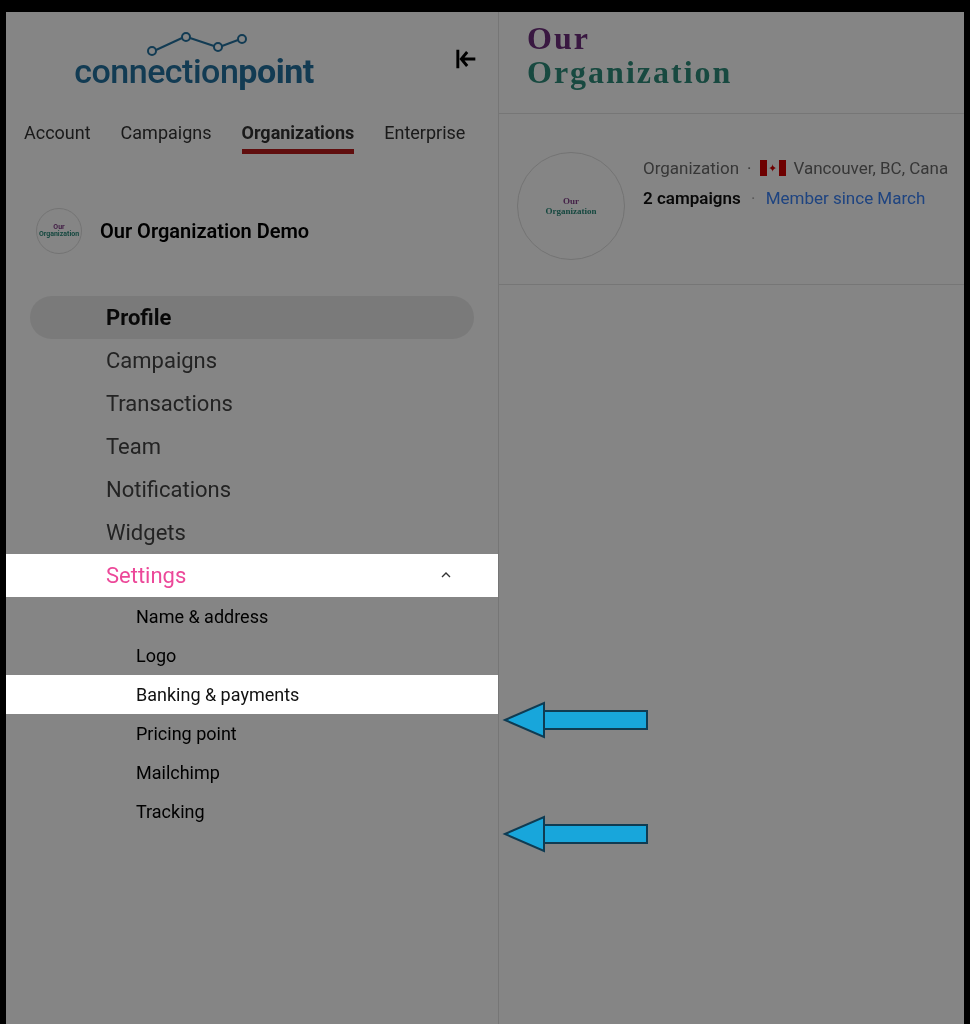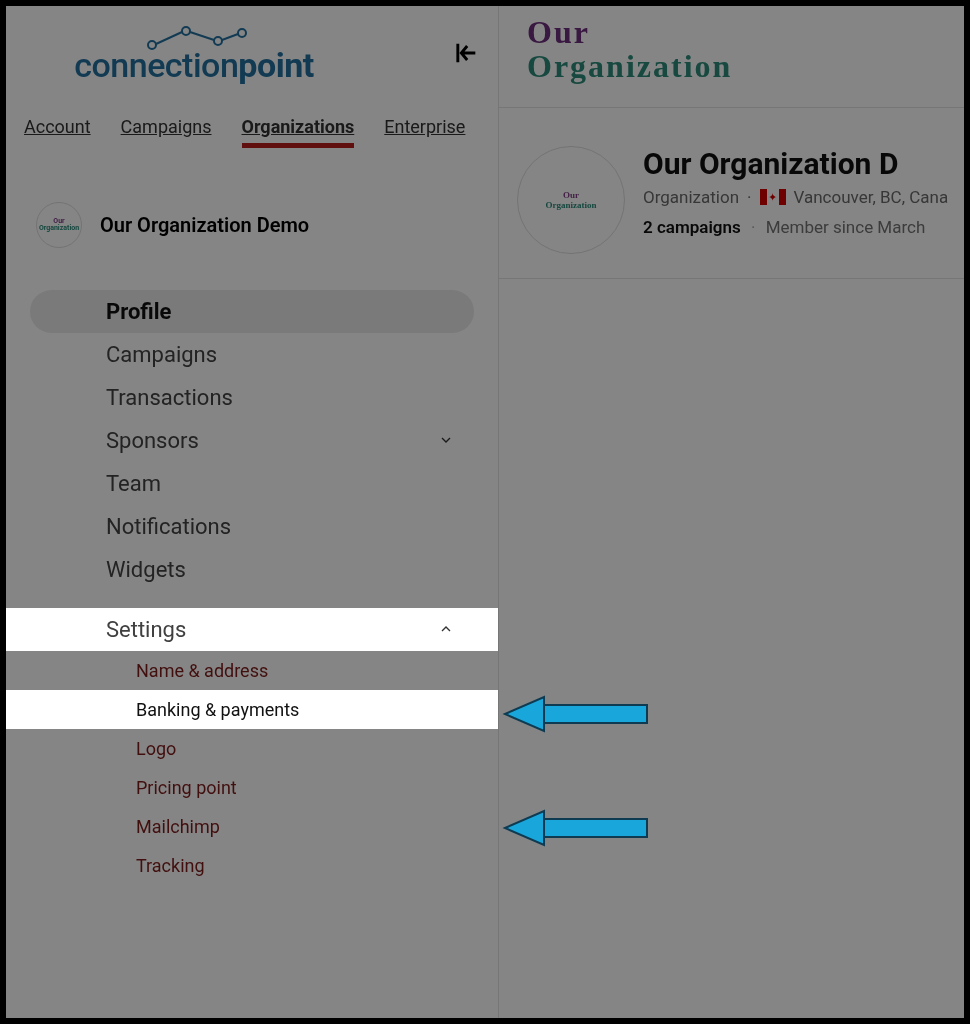--- a/index.html
+++ b/index.html
@@ -1,21 +1,21 @@
 <!DOCTYPE html>
 <html><head>
 <meta charset="utf-8">
 <style>
   * { box-sizing: border-box; margin: 0; padding: 0; }
   html, body { width: 970px; height: 1024px; overflow: hidden; font-family: -apple-system, BlinkMacSystemFont, "Segoe UI", Roboto, Helvetica, Arial, sans-serif; }
   body { background: #000; }
 
   .frame {
     position: absolute;
-    left: 6px; top: 6px;
+    left: 6px; top: 12px;
     width: 958px; height: 1012px;
     background: #f7f7f7;
   }
 
   
   .dim {
     position: absolute; inset: 0;
     background: rgba(0,0,0,0.48);
     pointer-events: none;
     z-index: 50;
@@ -59,21 +59,21 @@
 
   .collapse-icon svg { width: 28px; height: 28px; stroke:#000; stroke-width:2.5; fill:none; }
 
   .top-tabs {
     display: flex;
     gap: 30px;
     padding: 30px 18px 10px 18px;
     font-size: 18px;
     color: #333;
   }
-  .top-tabs .tab { cursor: pointer; padding-bottom: 6px; text-decoration: underline; }
+  .top-tabs .tab { cursor: pointer; padding-bottom: 6px; }
   .top-tabs .tab.active { font-weight: 700; border-bottom: 5px solid #b91c1c; }
 
   .org-row {
     display: flex; align-items: center; gap: 18px;
     padding: 44px 18px 14px 30px;
     font-size: 20px; font-weight: 600;
   }
   .mini-avatar {
     width: 46px; height: 46px; border-radius: 50%;
     border: 1px solid #ddd;
@@ -98,30 +98,29 @@
   .menu-item.active {
     background: #eaeaea;
     border-radius: 24px;
     margin: 0 24px;
     padding-left: 76px;
     font-weight: 700;
     color: #111;
   }
   .menu-item.expanded {
     background: #fff;
-    color: #404040;
+    color: #ec4899;
     position: relative;
     z-index: 120; 
     box-shadow: 0 0 0 0 rgba(0,0,0,0);
-    margin-top: 17px;
   }
   .menu-sub {
     padding: 9px 40px 9px 130px;
     font-size: 18px;
-    color: #7f1d1d;
+    color: #000000;
     cursor: pointer;
   }
   .menu-sub.highlight {
     background: #fff;
     color: #111;
     position: relative;
     z-index: 120;
   }
   .chev svg { width:16px; height:16px; stroke:#333; stroke-width:2; fill:none; }
 
@@ -162,21 +161,21 @@
   }
   .flag { display:inline-block; width:26px; height:16px; background:#fff; position:relative; }
   .flag::before, .flag::after {
     content:""; position:absolute; top:0; bottom:0; width:7px; background:#d40000;
   }
   .flag::before { left:0; }
   .flag::after { right:0; }
   .flag .leaf { position:absolute; left:50%; top:50%; transform:translate(-50%,-50%); color:#d40000; font-size:11px; line-height:1;}
   .org-stats { font-size:17px; color:#111; font-weight:600; margin-top:10px; }
   .org-stats .sep { color:#aaa; margin:0 6px; font-weight:400;}
-  .org-stats .since { font-weight:400; color:#737373;}
+  .org-stats .since { font-weight:400; color:#3b82f6;}
 
   
   .arrow {
     position:absolute;
     z-index: 200;
     pointer-events:none;
   }
   .arrow svg { display:block; }
 
 </style>
@@ -228,28 +227,20 @@
       <div class="menu-item active">
         <span>Profile</span>
       </div>
       <div class="menu-item">
         <span>Campaigns</span>
       </div>
       <div class="menu-item">
         <span>Transactions</span>
       </div>
       <div class="menu-item">
-        <span>Sponsors</span>
-        <span class="chev">
-          <svg viewBox="0 0 24 24">
-              <path d="M6 9l6 6 6-6"></path>
-            </svg>
-        </span>
-      </div>
-      <div class="menu-item">
         <span>Team</span>
       </div>
       <div class="menu-item">
         <span>Notifications</span>
       </div>
       <div class="menu-item">
         <span>Widgets</span>
       </div>
 
       <div class="menu-item expanded">
@@ -257,25 +248,25 @@
         <span class="chev">
           <svg viewBox="0 0 24 24">
               <path d="M6 15l6-6 6 6"></path>
             </svg>
         </span>
       </div>
 
       <div class="menu-sub">
         <span>Name &amp; address</span>
       </div>
+      <div class="menu-sub">
+        <span>Logo</span>
+      </div>
       <div class="menu-sub highlight">
         <span>Banking &amp; payments</span>
-      </div>
-      <div class="menu-sub">
-        <span>Logo</span>
       </div>
       <div class="menu-sub">
         <span>Pricing point</span>
       </div>
       <div class="menu-sub">
         <span>Mailchimp</span>
       </div>
       <div class="menu-sub">
         <span>Tracking</span>
       </div>
@@ -289,21 +280,20 @@
         <div class="w2">Organization</div>
       </div>
     </div>
 
     <div class="org-detail">
       <div class="org-avatar-big">
         <span class="l1">Our</span>
         <span class="l2">Organization</span>
       </div>
       <div>
-        <div class="org-heading">Our Organization D</div>
         <div class="org-meta">
           <span>Organization</span>
           <span>·</span>
           <span class="flag">
               <span class="leaf">✦</span>
             </span>
           <span>Vancouver, BC, Cana</span>
         </div>
         <div class="org-stats">
           <span>2 campaigns</span>

